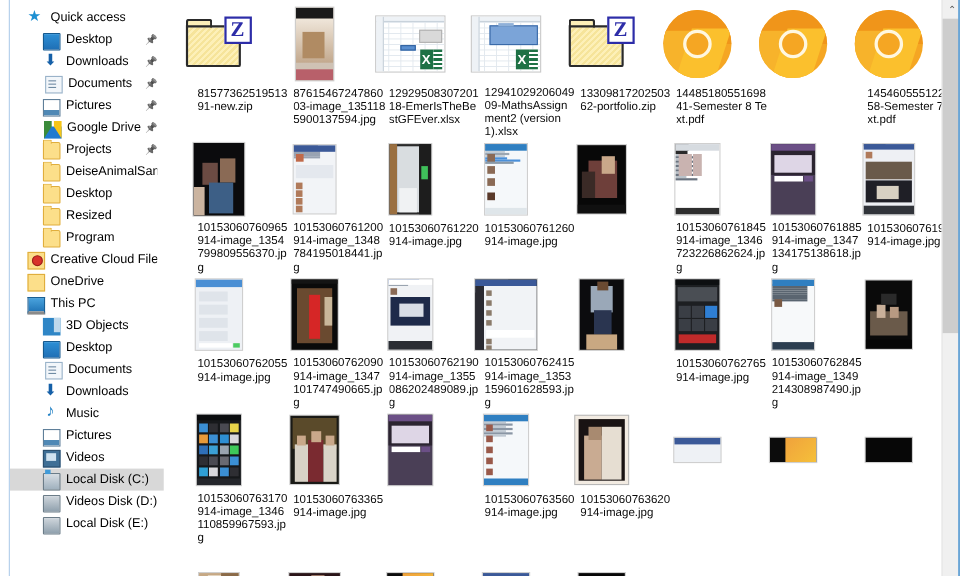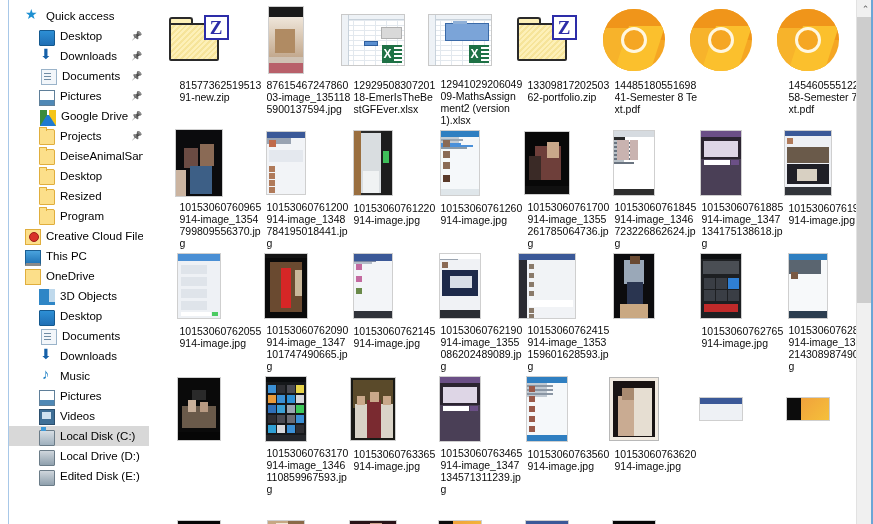--- a/index.html
+++ b/index.html
@@ -531,26 +531,26 @@
       </div>
       <div class="nav-item lvl1">
         <span class="ico ic-folder"></span>
         <span class="lbl">Program</span>
       </div>
       <div class="nav-item lvl0">
         <span class="ico ic-cc"></span>
         <span class="lbl">Creative Cloud Files</span>
       </div>
       <div class="nav-item lvl0">
+        <span class="ico ic-onedrive"></span>
+        <span class="lbl">OneDrive</span>
+      </div>
+      <div class="nav-item lvl0">
         <span class="ico ic-pc"></span>
         <span class="lbl">This PC</span>
-      </div>
-      <div class="nav-item lvl0">
-        <span class="ico ic-onedrive"></span>
-        <span class="lbl">OneDrive</span>
       </div>
       <div class="nav-item lvl1">
         <span class="ico ic-3d"></span>
         <span class="lbl">3D Objects</span>
       </div>
       <div class="nav-item lvl1">
         <span class="ico ic-desktop"></span>
         <span class="lbl">Desktop</span>
       </div>
       <div class="nav-item lvl1">
@@ -572,25 +572,25 @@
       <div class="nav-item lvl1">
         <span class="ico ic-video"></span>
         <span class="lbl">Videos</span>
       </div>
       <div class="nav-item lvl1 selected">
         <span class="ico ic-diskc"></span>
         <span class="lbl">Local Disk (C:)</span>
       </div>
       <div class="nav-item lvl1">
         <span class="ico ic-disk"></span>
-        <span class="lbl">Local Drive (D:)</span>
+        <span class="lbl">Videos Disk (D:)</span>
       </div>
       <div class="nav-item lvl1">
         <span class="ico ic-disk"></span>
-        <span class="lbl">Edited Disk (E:)</span>
+        <span class="lbl">Local Disk (E:)</span>
       </div>
     </div>
 
   <div id="content-pane">
     <div id="grid">
         <div class="tile">
           <div class="thumb-box">
             <div class="thumb ico-zip">
               <div class="ftab"></div>
               <div class="fbody"></div>
@@ -751,21 +751,20 @@
         </div>
         <div class="tile">
           <div class="thumb-box">
             <div class="thumb" style="width: 44px; height: 62px; background: rgb(8, 8, 8);">
               <div style="position: absolute; left: 10px; top: 14px; width: 26px; height: 34px; background: rgb(110, 63, 58);"></div>
               <div style="position: absolute; left: 22px; top: 10px; width: 12px; height: 16px; background: rgb(201, 168, 138);"></div>
               <div style="position: absolute; left: 4px; top: 24px; width: 12px; height: 24px; background: rgb(58, 42, 38);"></div>
               <div style="position: absolute; left: 0px; top: 54px; width: 44px; height: 8px; background: rgb(16, 16, 16);"></div>
             </div>
           </div>
-          <div class="fname">10153060761700914-image_1355261785064736.jpg</div>
         </div>
         <div class="tile">
           <div class="thumb-box">
             <div class="thumb" style="width: 40px; height: 64px; background: rgb(255, 255, 255);">
               <div style="position: absolute; left: 0px; top: 0px; width: 40px; height: 6px; background: rgb(214, 219, 224);"></div>
               <div style="position: absolute; left: 3px; top: 9px; width: 12px; height: 20px; background: rgb(201, 179, 176);"></div>
               <div style="position: absolute; left: 16px; top: 9px; width: 8px; height: 20px; background: rgb(201, 179, 176);"></div>
               <div class="ln" style="left: 26px; top: 10px; width: 12px; background: rgb(42, 42, 42); height: 3px;"></div>
               <div class="ln" style="left: 26px; top: 15px; width: 12px; background: rgb(42, 42, 42); height: 3px;"></div>
               <div class="ln" style="left: 26px; top: 20px; width: 11px; background: rgb(42, 42, 42); height: 3px;"></div>
@@ -829,37 +828,20 @@
         <div class="tile">
           <div class="thumb-box">
             <div class="thumb" style="width: 42px; height: 64px; background: rgb(10, 10, 10);">
               <div style="position: absolute; left: 5px; top: 8px; width: 32px; height: 50px; background: rgb(106, 74, 48);"></div>
               <div style="position: absolute; left: 16px; top: 14px; width: 10px; height: 40px; background: rgb(214, 38, 38);"></div>
               <div style="position: absolute; left: 30px; top: 16px; width: 7px; height: 26px; background: rgb(201, 183, 154);"></div>
               <div style="position: absolute; left: 0px; top: 0px; width: 42px; height: 4px; background: rgb(20, 20, 20);"></div>
             </div>
           </div>
           <div class="fname">10153060762090914-image_1347101747490665.jpg</div>
-        </div>
-        <div class="tile">
-          <div class="thumb-box">
-            <div class="thumb" style="width: 38px; height: 64px; background: rgb(243, 245, 248);">
-              <div style="position: absolute; left: 0px; top: 0px; width: 38px; height: 7px; background: rgb(59, 89, 152);"></div>
-              <div style="position: absolute; left: 2px; top: 10px; width: 6px; height: 6px; background: rgb(195, 106, 160);"></div>
-              <div class="ln" style="left: 10px; top: 11px; width: 22px; background: rgb(123, 134, 160); height: 2px;"></div>
-              <div class="ln" style="left: 10px; top: 15px; width: 16px; background: rgb(180, 188, 200); height: 2px;"></div>
-              <div style="position: absolute; left: 2px; top: 22px; width: 6px; height: 6px; background: rgb(195, 106, 160);"></div>
-              <div class="ln" style="left: 10px; top: 23px; width: 20px; background: rgb(123, 134, 160); height: 2px;"></div>
-              <div style="position: absolute; left: 2px; top: 34px; width: 6px; height: 6px; background: rgb(106, 138, 74);"></div>
-              <div class="ln" style="left: 10px; top: 35px; width: 22px; background: rgb(123, 134, 160); height: 2px;"></div>
-              <div class="ln" style="left: 10px; top: 39px; width: 18px; background: rgb(180, 188, 200); height: 2px;"></div>
-              <div style="position: absolute; left: 0px; top: 57px; width: 38px; height: 7px; background: rgb(48, 51, 58);"></div>
-            </div>
-          </div>
-          <div class="fname">10153060762145914-image.jpg</div>
         </div>
         <div class="tile">
           <div class="thumb-box">
             <div class="thumb" style="width: 40px; height: 64px; background: rgb(240, 242, 245);">
               <div style="position: absolute; left: 0px; top: 0px; width: 40px; height: 5px; background: rgb(255, 255, 255);"></div>
               <div style="position: absolute; left: 2px; top: 8px; width: 6px; height: 6px; background: rgb(138, 106, 85);"></div>
               <div style="position: absolute; left: 2px; top: 16px; width: 36px; height: 26px; background: rgb(30, 42, 74);"></div>
               <div style="position: absolute; left: 10px; top: 22px; width: 22px; height: 12px; background: rgb(216, 221, 230);"></div>
               <div class="ln" style="left: 2px; top: 44px; width: 28px; background: rgb(74, 106, 168); height: 2px;"></div>
               <div class="ln" style="left: 2px; top: 48px; width: 22px; background: rgb(74, 106, 168); height: 2px;"></div>
@@ -995,21 +977,20 @@
         <div class="tile">
           <div class="thumb-box">
             <div class="thumb" style="width: 40px; height: 64px; background: rgb(74, 63, 86);">
               <div style="position: absolute; left: 0px; top: 0px; width: 40px; height: 6px; background: rgb(107, 79, 134);"></div>
               <div style="position: absolute; left: 3px; top: 10px; width: 34px; height: 16px; background: rgb(222, 214, 230);"></div>
               <div style="position: absolute; left: 3px; top: 29px; width: 26px; height: 5px; background: rgb(255, 255, 255);"></div>
               <div style="position: absolute; left: 30px; top: 29px; width: 8px; height: 5px; background: rgb(107, 79, 134);"></div>
               <div class="kb" style="top: 36px; height: 28px; background: rgb(43, 36, 48);"></div>
             </div>
           </div>
-          <div class="fname">10153060763465914-image_1347134571311239.jpg</div>
         </div>
         <div class="tile">
           <div class="thumb-box">
             <div class="thumb" style="width: 40px; height: 64px; background: rgb(245, 248, 250);">
               <div style="position: absolute; left: 0px; top: 0px; width: 40px; height: 6px; background: rgb(47, 127, 193);"></div>
               <div style="position: absolute; left: 2px; top: 9px; width: 6px; height: 6px; background: rgb(154, 90, 74);"></div>
               <div class="ln" style="left: 10px; top: 10px; width: 26px; background: rgb(138, 150, 164); height: 2px;"></div>
               <div class="ln" style="left: 10px; top: 14px; width: 20px; background: rgb(192, 201, 210); height: 2px;"></div>
               <div style="position: absolute; left: 2px; top: 19px; width: 6px; height: 6px; background: rgb(154, 90, 74);"></div>
               <div class="ln" style="left: 10px; top: 20px; width: 26px; background: rgb(138, 150, 164); height: 2px;"></div>

